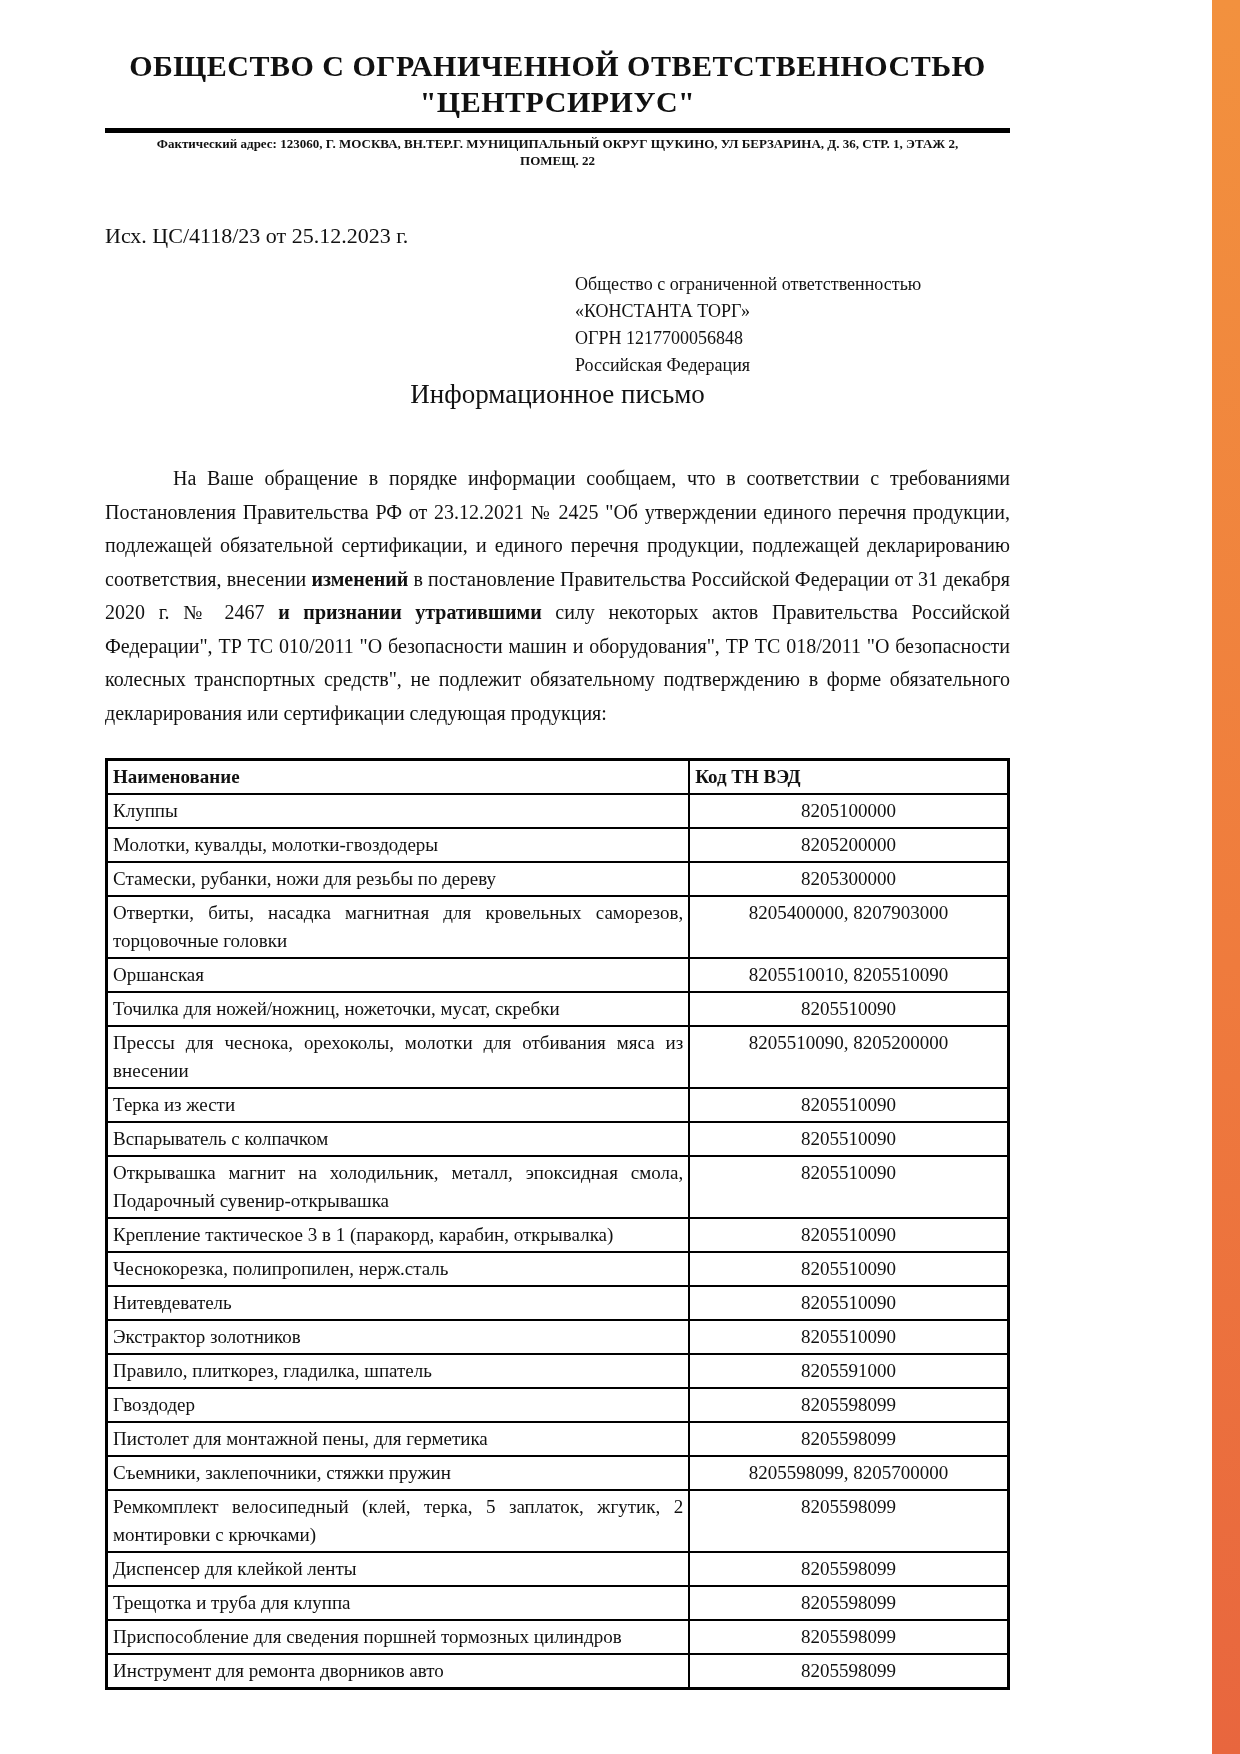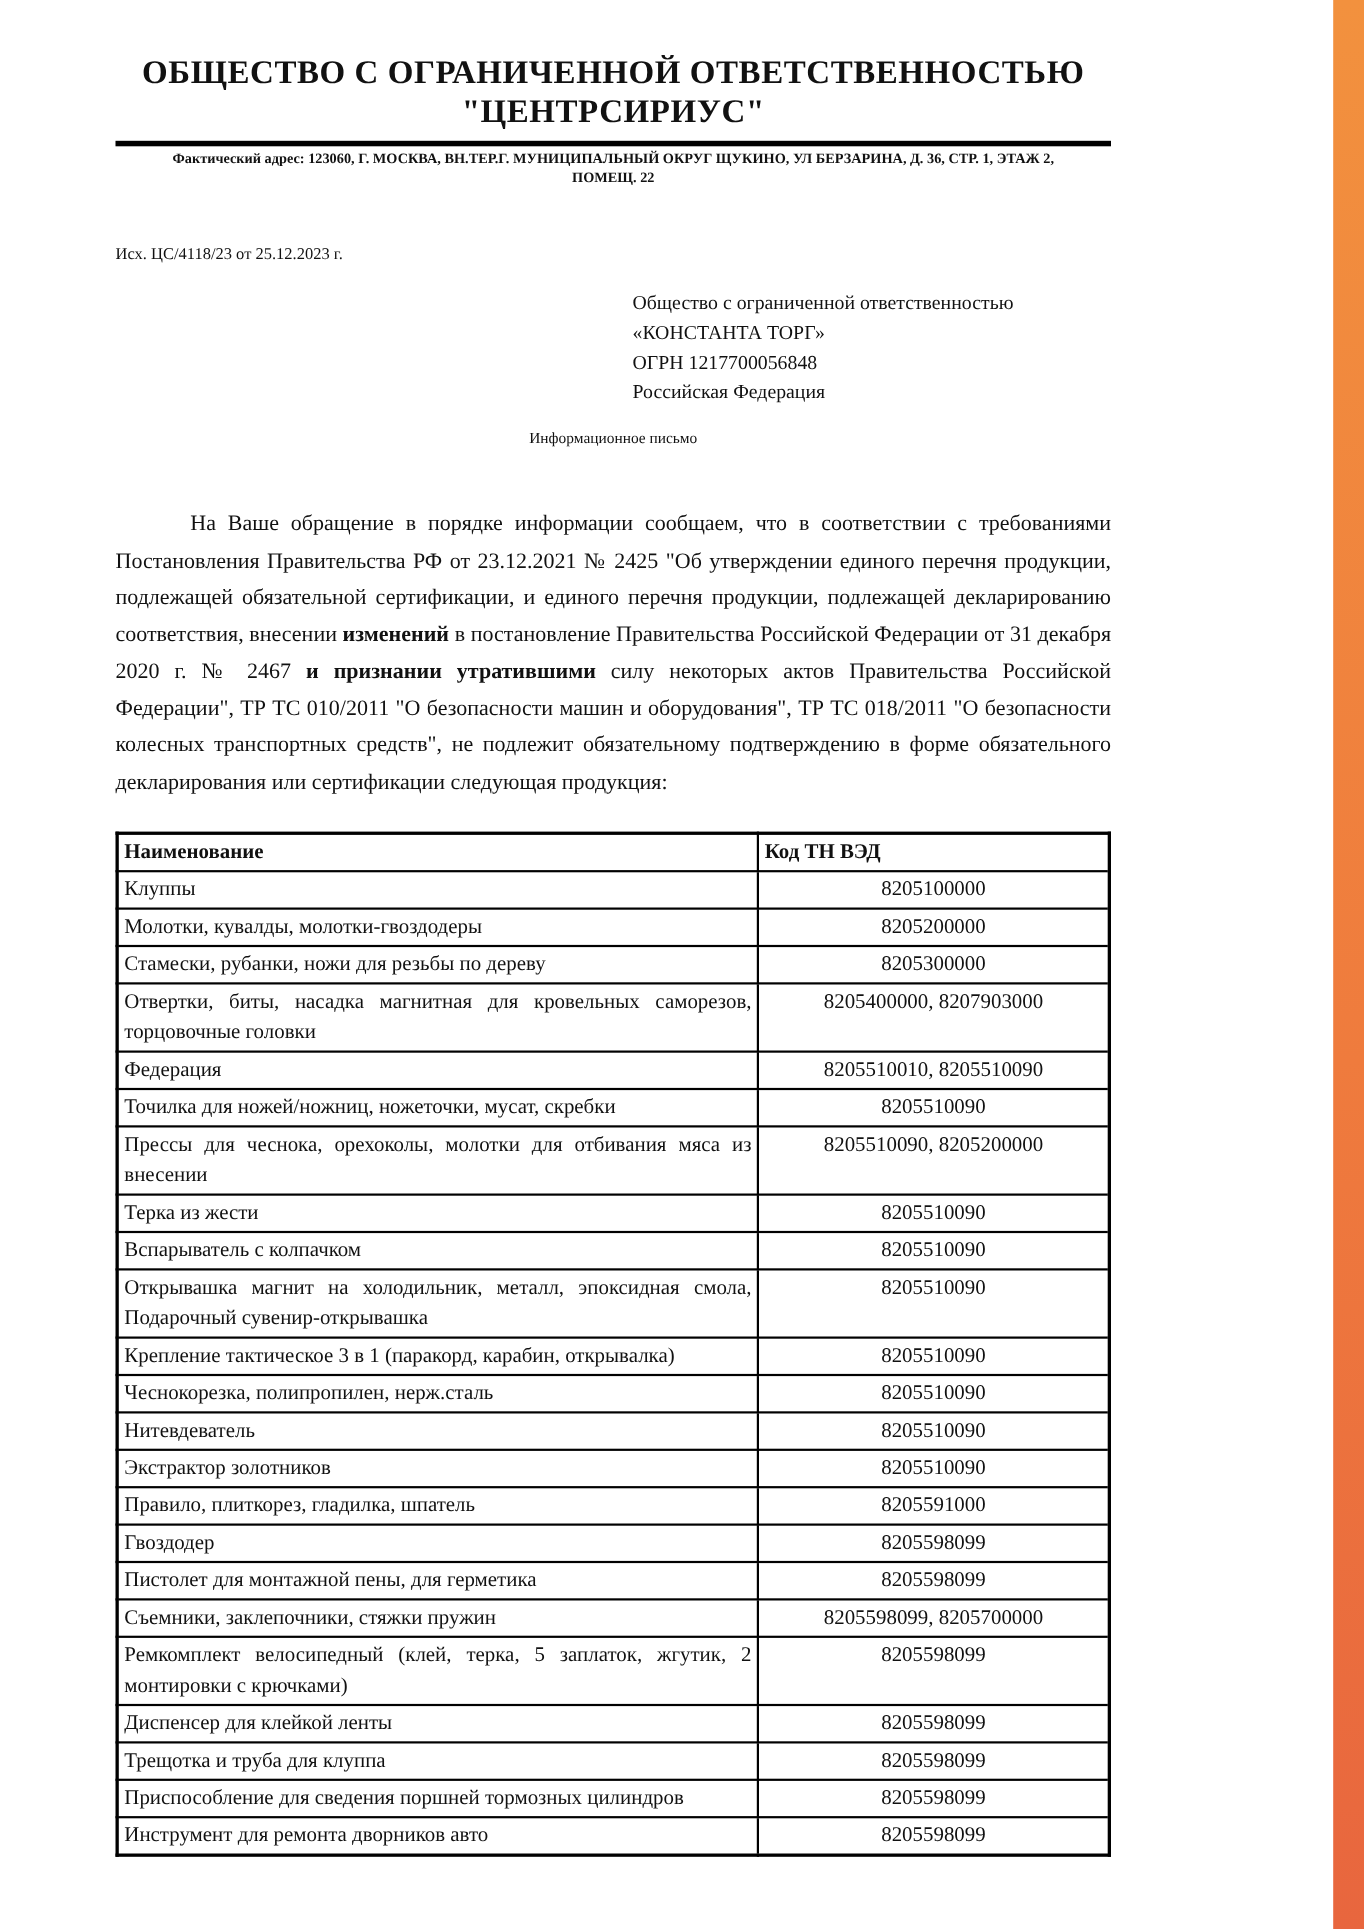--- a/index.html
+++ b/index.html
@@ -35,33 +35,32 @@
   .company-address {
     text-align: center;
     font-weight: bold;
     font-size: 13px;
     line-height: 17px;
     margin-top: 2px;
     padding: 0 30px;
   }
   .ref-line {
     margin-top: 54px;
-    font-size: 15px;
+    font-size: 22px;
   }
   .recipient-block {
     margin-top: 22px;
     margin-left: 470px;
     width: 435px;
     font-size: 18px;
     line-height: 27px;
   }
   .letter-title {
-    margin-top: 22px;
     text-align: center;
-    font-size: 14px;
+    font-size: 27px;
   }
   .body-paragraph {
     margin-top: 52px;
     font-size: 20px;
     line-height: 33.5px;
     text-align: justify;
     text-indent: 68px;
   }
   table.products {
     margin-top: 28px;
@@ -128,21 +127,21 @@
         </tr>
         <tr>
           <td class="col-name">Стамески, рубанки, ножи для резьбы по дереву</td>
           <td class="col-code">8205300000</td>
         </tr>
         <tr>
           <td class="col-name">Отвертки, биты, насадка магнитная для кровельных саморезов, торцовочные головки</td>
           <td class="col-code">8205400000, 8207903000</td>
         </tr>
         <tr>
-          <td class="col-name">Федерация</td>
+          <td class="col-name">Оршанская</td>
           <td class="col-code">8205510010, 8205510090</td>
         </tr>
         <tr>
           <td class="col-name">Точилка для ножей/ножниц, ножеточки, мусат, скребки</td>
           <td class="col-code">8205510090</td>
         </tr>
         <tr>
           <td class="col-name">Прессы для чеснока, орехоколы, молотки для отбивания мяса из внесении</td>
           <td class="col-code">8205510090, 8205200000</td>
         </tr>

